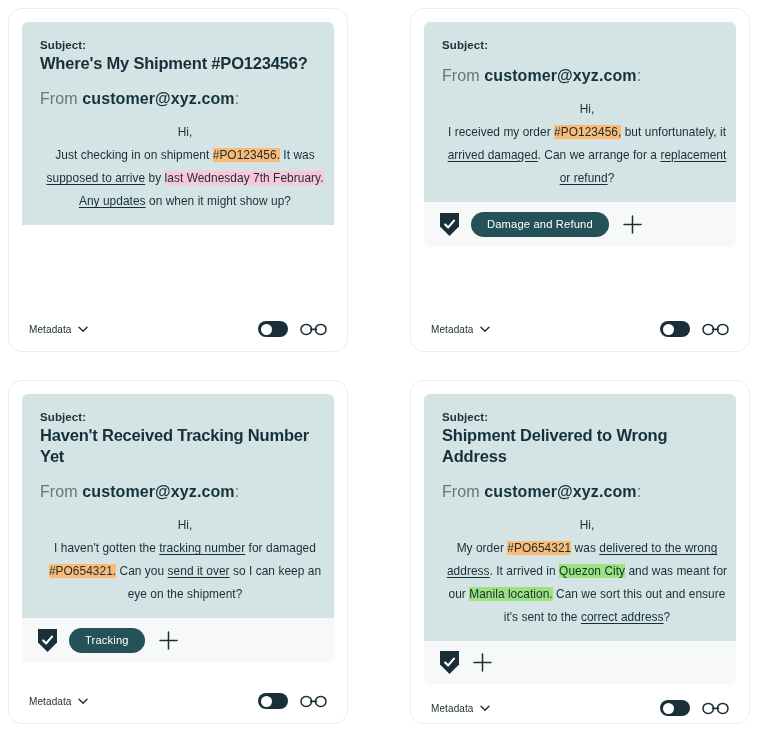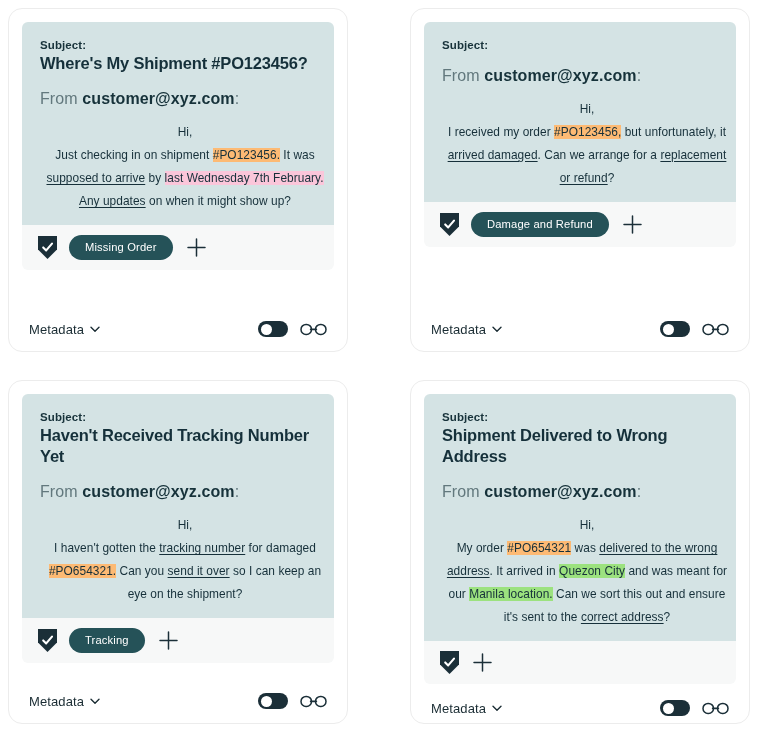--- a/index.html
+++ b/index.html
@@ -111,21 +111,21 @@
     align-items: center;
     justify-content: space-between;
     padding: 16px 7px 0 7px;
     margin-top: auto;
     padding-bottom: 14px;
   }
   .meta-left {
     display: flex;
     align-items: center;
     gap: 6px;
-    font-size: 13px;
+    font-size: 10px;
     color: #1a2c33;
     letter-spacing: .1px;
   }
   .meta-right {
     display: flex;
     align-items: center;
     gap: 12px;
   }
   .toggle {
     width: 30px;
@@ -149,26 +149,51 @@
 <body>
 
 <div class="grid">
     <div class="card">
       <div class="email-block">
         <div class="subject-label">Subject:</div>
         <div class="subject-title">Where's My Shipment #PO123456?</div>
         <div class="from-line"><span>From</span> <b>customer@xyz.com</b><span>:</span></div>
         <p class="body-text"><span>Hi,</span><br><span>Just checking in on shipment </span><span class="hl-cyan">#PO123456.</span><span> It was </span><u>supposed to arrive</u><span> by </span><span class="hl-pink">last Wednesday 7th February.</span><span> </span><u>Any updates</u><span> on when it might show up?</span></p>
       </div>
+      <div class="meta-row">
+        <div class="meta-left">
+          <span>Metadata</span>
+          <svg width="10" height="7" viewBox="0 0 10 7">
+            <path d="M1 1.3 L5 5.3 L9 1.3" stroke="#1a2c33" stroke-width="1.4" fill="none" stroke-linecap="round" stroke-linejoin="round"></path>
+          </svg>
+        </div>
+        <div class="meta-right">
+          <div class="toggle">
+            <div class="knob"></div>
+          </div>
+          <svg width="27" height="13" viewBox="0 0 27 13">
+            <rect x="1" y="1.4" width="10.5" height="10" rx="5" stroke="#1b2f38" stroke-width="1.5" fill="none"></rect>
+            <rect x="15.5" y="1.4" width="10.5" height="10" rx="5" stroke="#1b2f38" stroke-width="1.5" fill="none"></rect>
+            <path d="M10.6 6.4 H16.4" stroke="#1b2f38" stroke-width="1.6" stroke-linecap="round"></path>
+          </svg>
+        </div>
+      </div>
+    </div>
+    <div class="card">
+      <div class="email-block">
+        <div class="subject-label">Subject:</div>
+        <div class="from-line"><span>From</span> <b>customer@xyz.com</b><span>:</span></div>
+        <p class="body-text"><span>Hi,</span><br><span>I received my order </span><span class="hl-cyan">#PO123456,</span><span> but unfortunately, it </span><u>arrived damaged</u><span>. Can we arrange for a </span><u>replacement or refund</u><span>?</span></p>
+      </div>
       <div class="tag-strip">
         <svg class="shield-icon" width="19" height="23" viewBox="0 0 19 23">
           <path d="M0 0 H19 V13.5 L9.5 23 L0 13.5 Z" fill="#1b2f38"></path>
           <path d="M5.2 11.4 L8.2 14.4 L14.0 7.6" stroke="#ffffff" stroke-width="2.1" fill="none" stroke-linecap="round" stroke-linejoin="round"></path>
         </svg>
-        <span class="tag-pill">Missing Order</span>
+        <span class="tag-pill">Damage and Refund</span>
         <svg class="plus-icon" width="19" height="19" viewBox="0 0 19 19">
           <path d="M9.5 1 V18 M1 9.5 H18" stroke="#1b2f38" stroke-width="1.5" stroke-linecap="round"></path>
         </svg>
       </div>
       <div class="meta-row">
         <div class="meta-left">
           <span>Metadata</span>
           <svg width="10" height="7" viewBox="0 0 10 7">
             <path d="M1 1.3 L5 5.3 L9 1.3" stroke="#1a2c33" stroke-width="1.4" fill="none" stroke-linecap="round" stroke-linejoin="round"></path>
           </svg>
@@ -178,32 +203,33 @@
             <div class="knob"></div>
           </div>
           <svg width="27" height="13" viewBox="0 0 27 13">
             <rect x="1" y="1.4" width="10.5" height="10" rx="5" stroke="#1b2f38" stroke-width="1.5" fill="none"></rect>
             <rect x="15.5" y="1.4" width="10.5" height="10" rx="5" stroke="#1b2f38" stroke-width="1.5" fill="none"></rect>
             <path d="M10.6 6.4 H16.4" stroke="#1b2f38" stroke-width="1.6" stroke-linecap="round"></path>
           </svg>
         </div>
       </div>
     </div>
-    <div class="card">
-      <div class="email-block">
-        <div class="subject-label">Subject:</div>
-        <div class="from-line"><span>From</span> <b>customer@xyz.com</b><span>:</span></div>
-        <p class="body-text"><span>Hi,</span><br><span>I received my order </span><span class="hl-cyan">#PO123456,</span><span> but unfortunately, it </span><u>arrived damaged</u><span>. Can we arrange for a </span><u>replacement or refund</u><span>?</span></p>
+    <div class="card card-tall">
+      <div class="email-block">
+        <div class="subject-label">Subject:</div>
+        <div class="subject-title">Haven't Received Tracking Number Yet</div>
+        <div class="from-line"><span>From</span> <b>customer@xyz.com</b><span>:</span></div>
+        <p class="body-text"><span>Hi,</span><br><span>I haven't gotten the </span><u>tracking number</u><span> for damaged </span><span class="hl-cyan">#PO654321.</span><span> Can you </span><u>send it over</u><span> so I can keep an eye on the shipment?</span></p>
       </div>
       <div class="tag-strip">
         <svg class="shield-icon" width="19" height="23" viewBox="0 0 19 23">
           <path d="M0 0 H19 V13.5 L9.5 23 L0 13.5 Z" fill="#1b2f38"></path>
           <path d="M5.2 11.4 L8.2 14.4 L14.0 7.6" stroke="#ffffff" stroke-width="2.1" fill="none" stroke-linecap="round" stroke-linejoin="round"></path>
         </svg>
-        <span class="tag-pill">Damage and Refund</span>
+        <span class="tag-pill">Tracking</span>
         <svg class="plus-icon" width="19" height="19" viewBox="0 0 19 19">
           <path d="M9.5 1 V18 M1 9.5 H18" stroke="#1b2f38" stroke-width="1.5" stroke-linecap="round"></path>
         </svg>
       </div>
       <div class="meta-row">
         <div class="meta-left">
           <span>Metadata</span>
           <svg width="10" height="7" viewBox="0 0 10 7">
             <path d="M1 1.3 L5 5.3 L9 1.3" stroke="#1a2c33" stroke-width="1.4" fill="none" stroke-linecap="round" stroke-linejoin="round"></path>
           </svg>
@@ -216,30 +242,29 @@
             <rect x="1" y="1.4" width="10.5" height="10" rx="5" stroke="#1b2f38" stroke-width="1.5" fill="none"></rect>
             <rect x="15.5" y="1.4" width="10.5" height="10" rx="5" stroke="#1b2f38" stroke-width="1.5" fill="none"></rect>
             <path d="M10.6 6.4 H16.4" stroke="#1b2f38" stroke-width="1.6" stroke-linecap="round"></path>
           </svg>
         </div>
       </div>
     </div>
     <div class="card card-tall">
       <div class="email-block">
         <div class="subject-label">Subject:</div>
-        <div class="subject-title">Haven't Received Tracking Number Yet</div>
-        <div class="from-line"><span>From</span> <b>customer@xyz.com</b><span>:</span></div>
-        <p class="body-text"><span>Hi,</span><br><span>I haven't gotten the </span><u>tracking number</u><span> for damaged </span><span class="hl-cyan">#PO654321.</span><span> Can you </span><u>send it over</u><span> so I can keep an eye on the shipment?</span></p>
+        <div class="subject-title">Shipment Delivered to Wrong Address</div>
+        <div class="from-line"><span>From</span> <b>customer@xyz.com</b><span>:</span></div>
+        <p class="body-text"><span>Hi,</span><br><span>My order </span><span class="hl-cyan">#PO654321</span><span> was </span><u>delivered to the wrong address</u><span>. It arrived in </span><span class="hl-green">Quezon City</span><span> and was meant for our </span><span class="hl-green">Manila location.</span><span> Can we sort this out and ensure it's sent to the </span><u>correct address</u><span>?</span></p>
       </div>
       <div class="tag-strip">
         <svg class="shield-icon" width="19" height="23" viewBox="0 0 19 23">
           <path d="M0 0 H19 V13.5 L9.5 23 L0 13.5 Z" fill="#1b2f38"></path>
           <path d="M5.2 11.4 L8.2 14.4 L14.0 7.6" stroke="#ffffff" stroke-width="2.1" fill="none" stroke-linecap="round" stroke-linejoin="round"></path>
         </svg>
-        <span class="tag-pill">Tracking</span>
         <svg class="plus-icon" width="19" height="19" viewBox="0 0 19 19">
           <path d="M9.5 1 V18 M1 9.5 H18" stroke="#1b2f38" stroke-width="1.5" stroke-linecap="round"></path>
         </svg>
       </div>
       <div class="meta-row">
         <div class="meta-left">
           <span>Metadata</span>
           <svg width="10" height="7" viewBox="0 0 10 7">
             <path d="M1 1.3 L5 5.3 L9 1.3" stroke="#1a2c33" stroke-width="1.4" fill="none" stroke-linecap="round" stroke-linejoin="round"></path>
           </svg>
@@ -249,48 +274,13 @@
             <div class="knob"></div>
           </div>
           <svg width="27" height="13" viewBox="0 0 27 13">
             <rect x="1" y="1.4" width="10.5" height="10" rx="5" stroke="#1b2f38" stroke-width="1.5" fill="none"></rect>
             <rect x="15.5" y="1.4" width="10.5" height="10" rx="5" stroke="#1b2f38" stroke-width="1.5" fill="none"></rect>
             <path d="M10.6 6.4 H16.4" stroke="#1b2f38" stroke-width="1.6" stroke-linecap="round"></path>
           </svg>
         </div>
       </div>
     </div>
-    <div class="card card-tall">
-      <div class="email-block">
-        <div class="subject-label">Subject:</div>
-        <div class="subject-title">Shipment Delivered to Wrong Address</div>
-        <div class="from-line"><span>From</span> <b>customer@xyz.com</b><span>:</span></div>
-        <p class="body-text"><span>Hi,</span><br><span>My order </span><span class="hl-cyan">#PO654321</span><span> was </span><u>delivered to the wrong address</u><span>. It arrived in </span><span class="hl-green">Quezon City</span><span> and was meant for our </span><span class="hl-green">Manila location.</span><span> Can we sort this out and ensure it's sent to the </span><u>correct address</u><span>?</span></p>
-      </div>
-      <div class="tag-strip">
-        <svg class="shield-icon" width="19" height="23" viewBox="0 0 19 23">
-          <path d="M0 0 H19 V13.5 L9.5 23 L0 13.5 Z" fill="#1b2f38"></path>
-          <path d="M5.2 11.4 L8.2 14.4 L14.0 7.6" stroke="#ffffff" stroke-width="2.1" fill="none" stroke-linecap="round" stroke-linejoin="round"></path>
-        </svg>
-        <svg class="plus-icon" width="19" height="19" viewBox="0 0 19 19">
-          <path d="M9.5 1 V18 M1 9.5 H18" stroke="#1b2f38" stroke-width="1.5" stroke-linecap="round"></path>
-        </svg>
-      </div>
-      <div class="meta-row">
-        <div class="meta-left">
-          <span>Metadata</span>
-          <svg width="10" height="7" viewBox="0 0 10 7">
-            <path d="M1 1.3 L5 5.3 L9 1.3" stroke="#1a2c33" stroke-width="1.4" fill="none" stroke-linecap="round" stroke-linejoin="round"></path>
-          </svg>
-        </div>
-        <div class="meta-right">
-          <div class="toggle">
-            <div class="knob"></div>
-          </div>
-          <svg width="27" height="13" viewBox="0 0 27 13">
-            <rect x="1" y="1.4" width="10.5" height="10" rx="5" stroke="#1b2f38" stroke-width="1.5" fill="none"></rect>
-            <rect x="15.5" y="1.4" width="10.5" height="10" rx="5" stroke="#1b2f38" stroke-width="1.5" fill="none"></rect>
-            <path d="M10.6 6.4 H16.4" stroke="#1b2f38" stroke-width="1.6" stroke-linecap="round"></path>
-          </svg>
-        </div>
-      </div>
-    </div>
   </div>
 
 </body></html>

